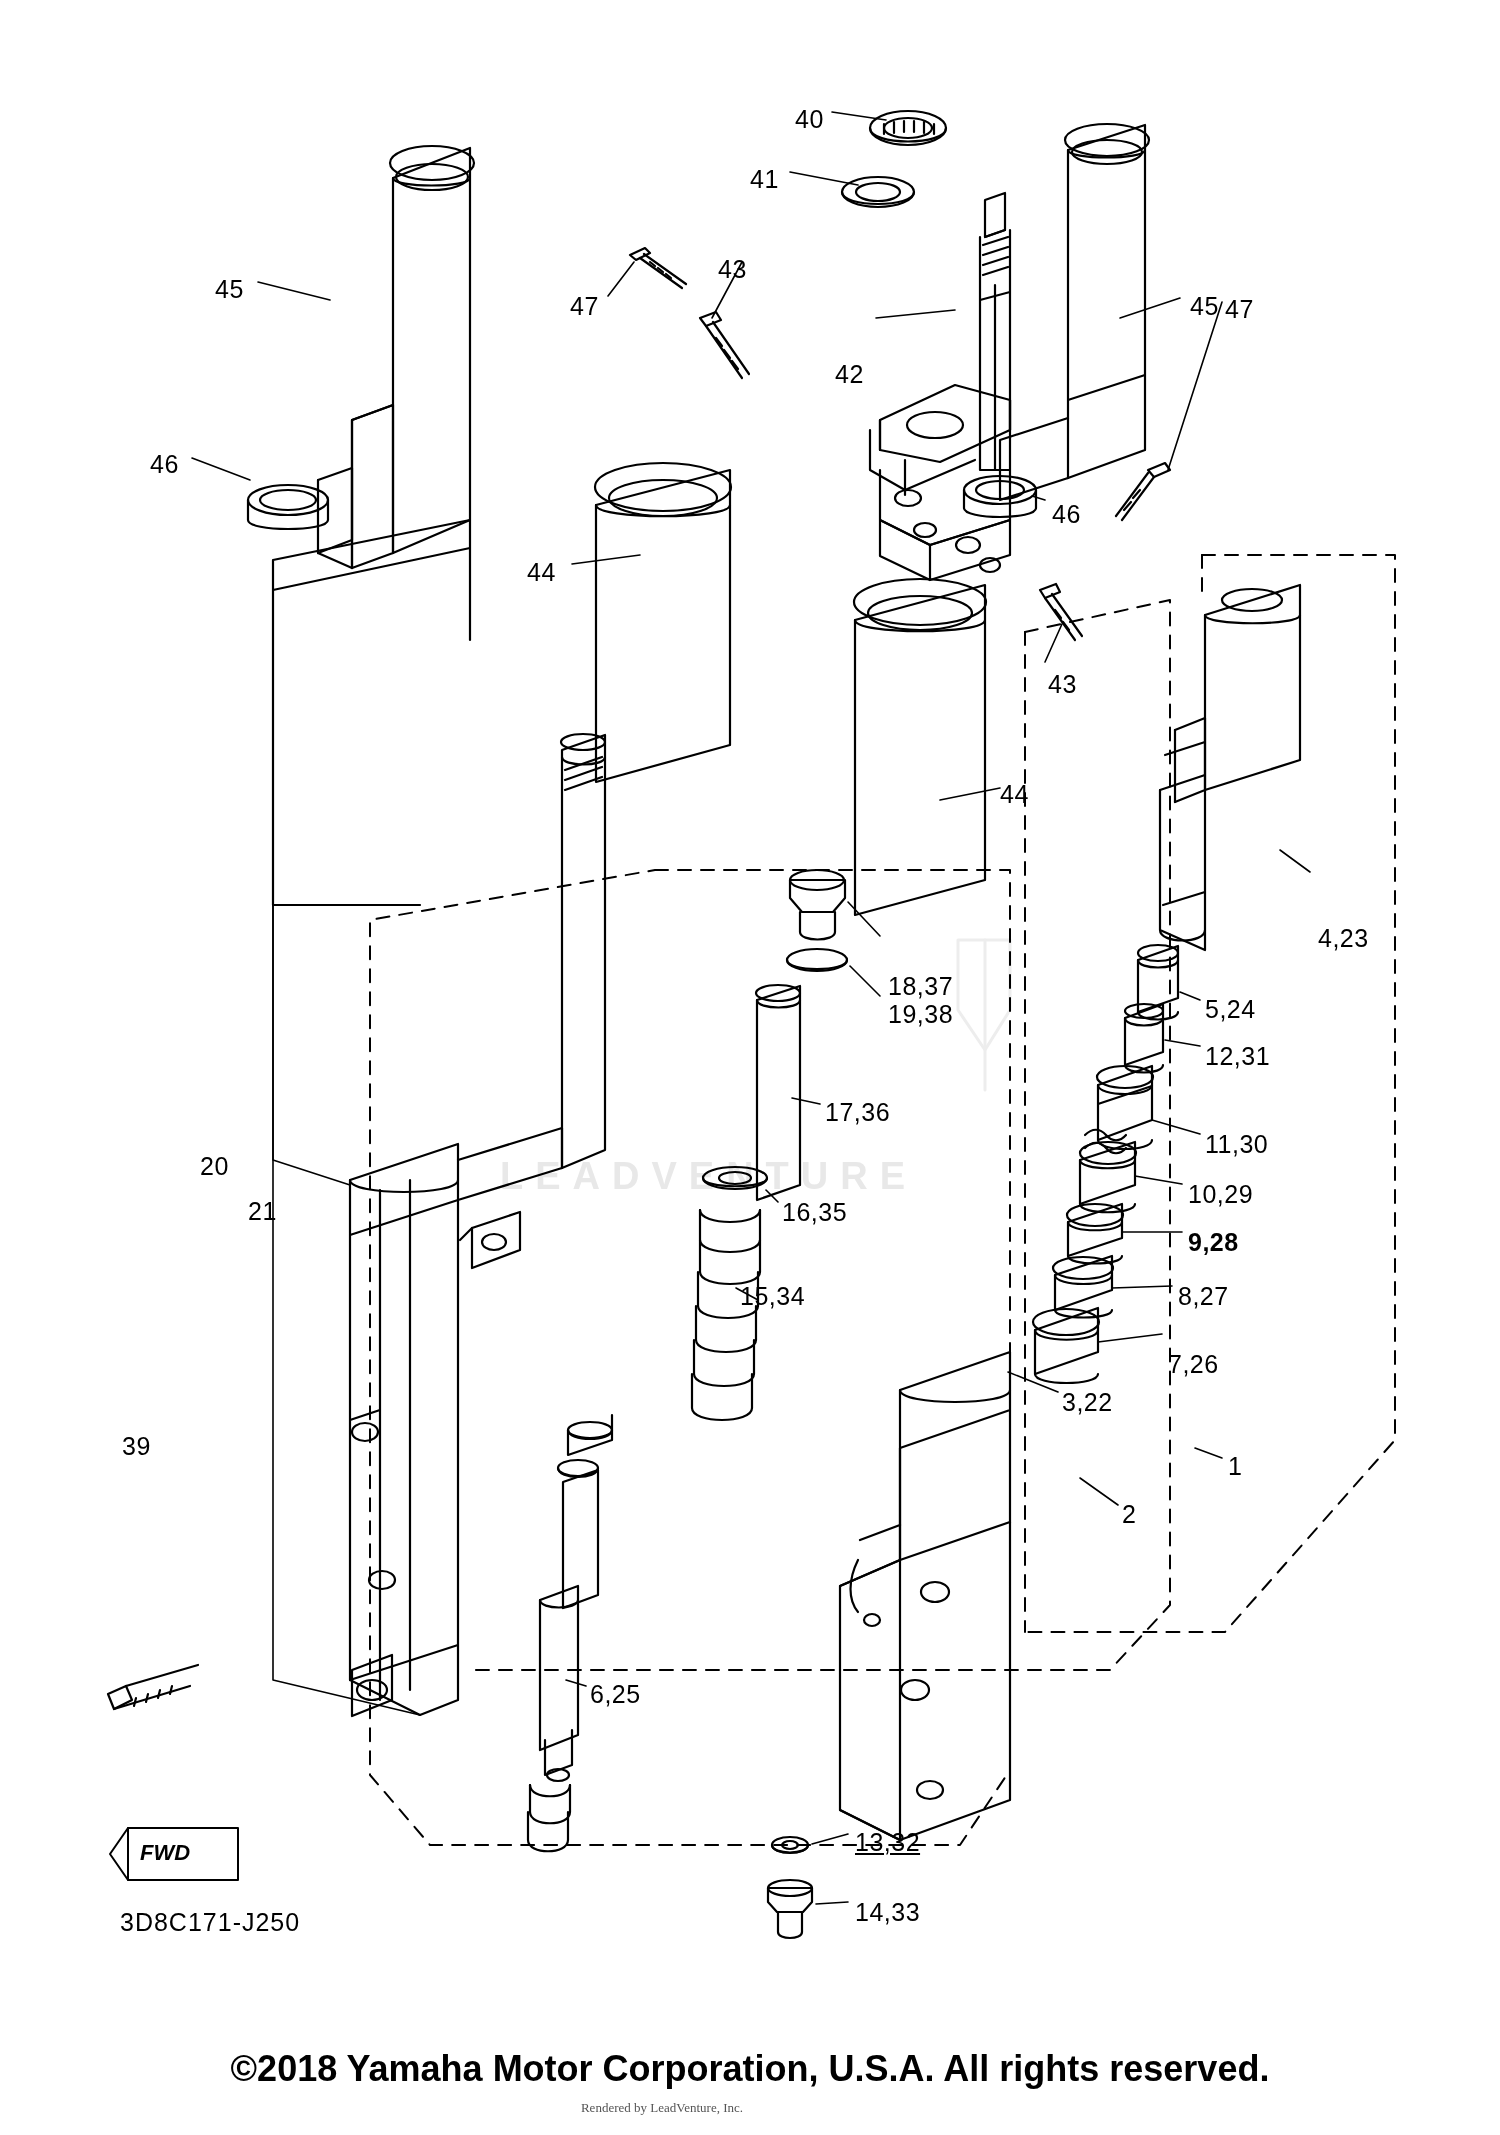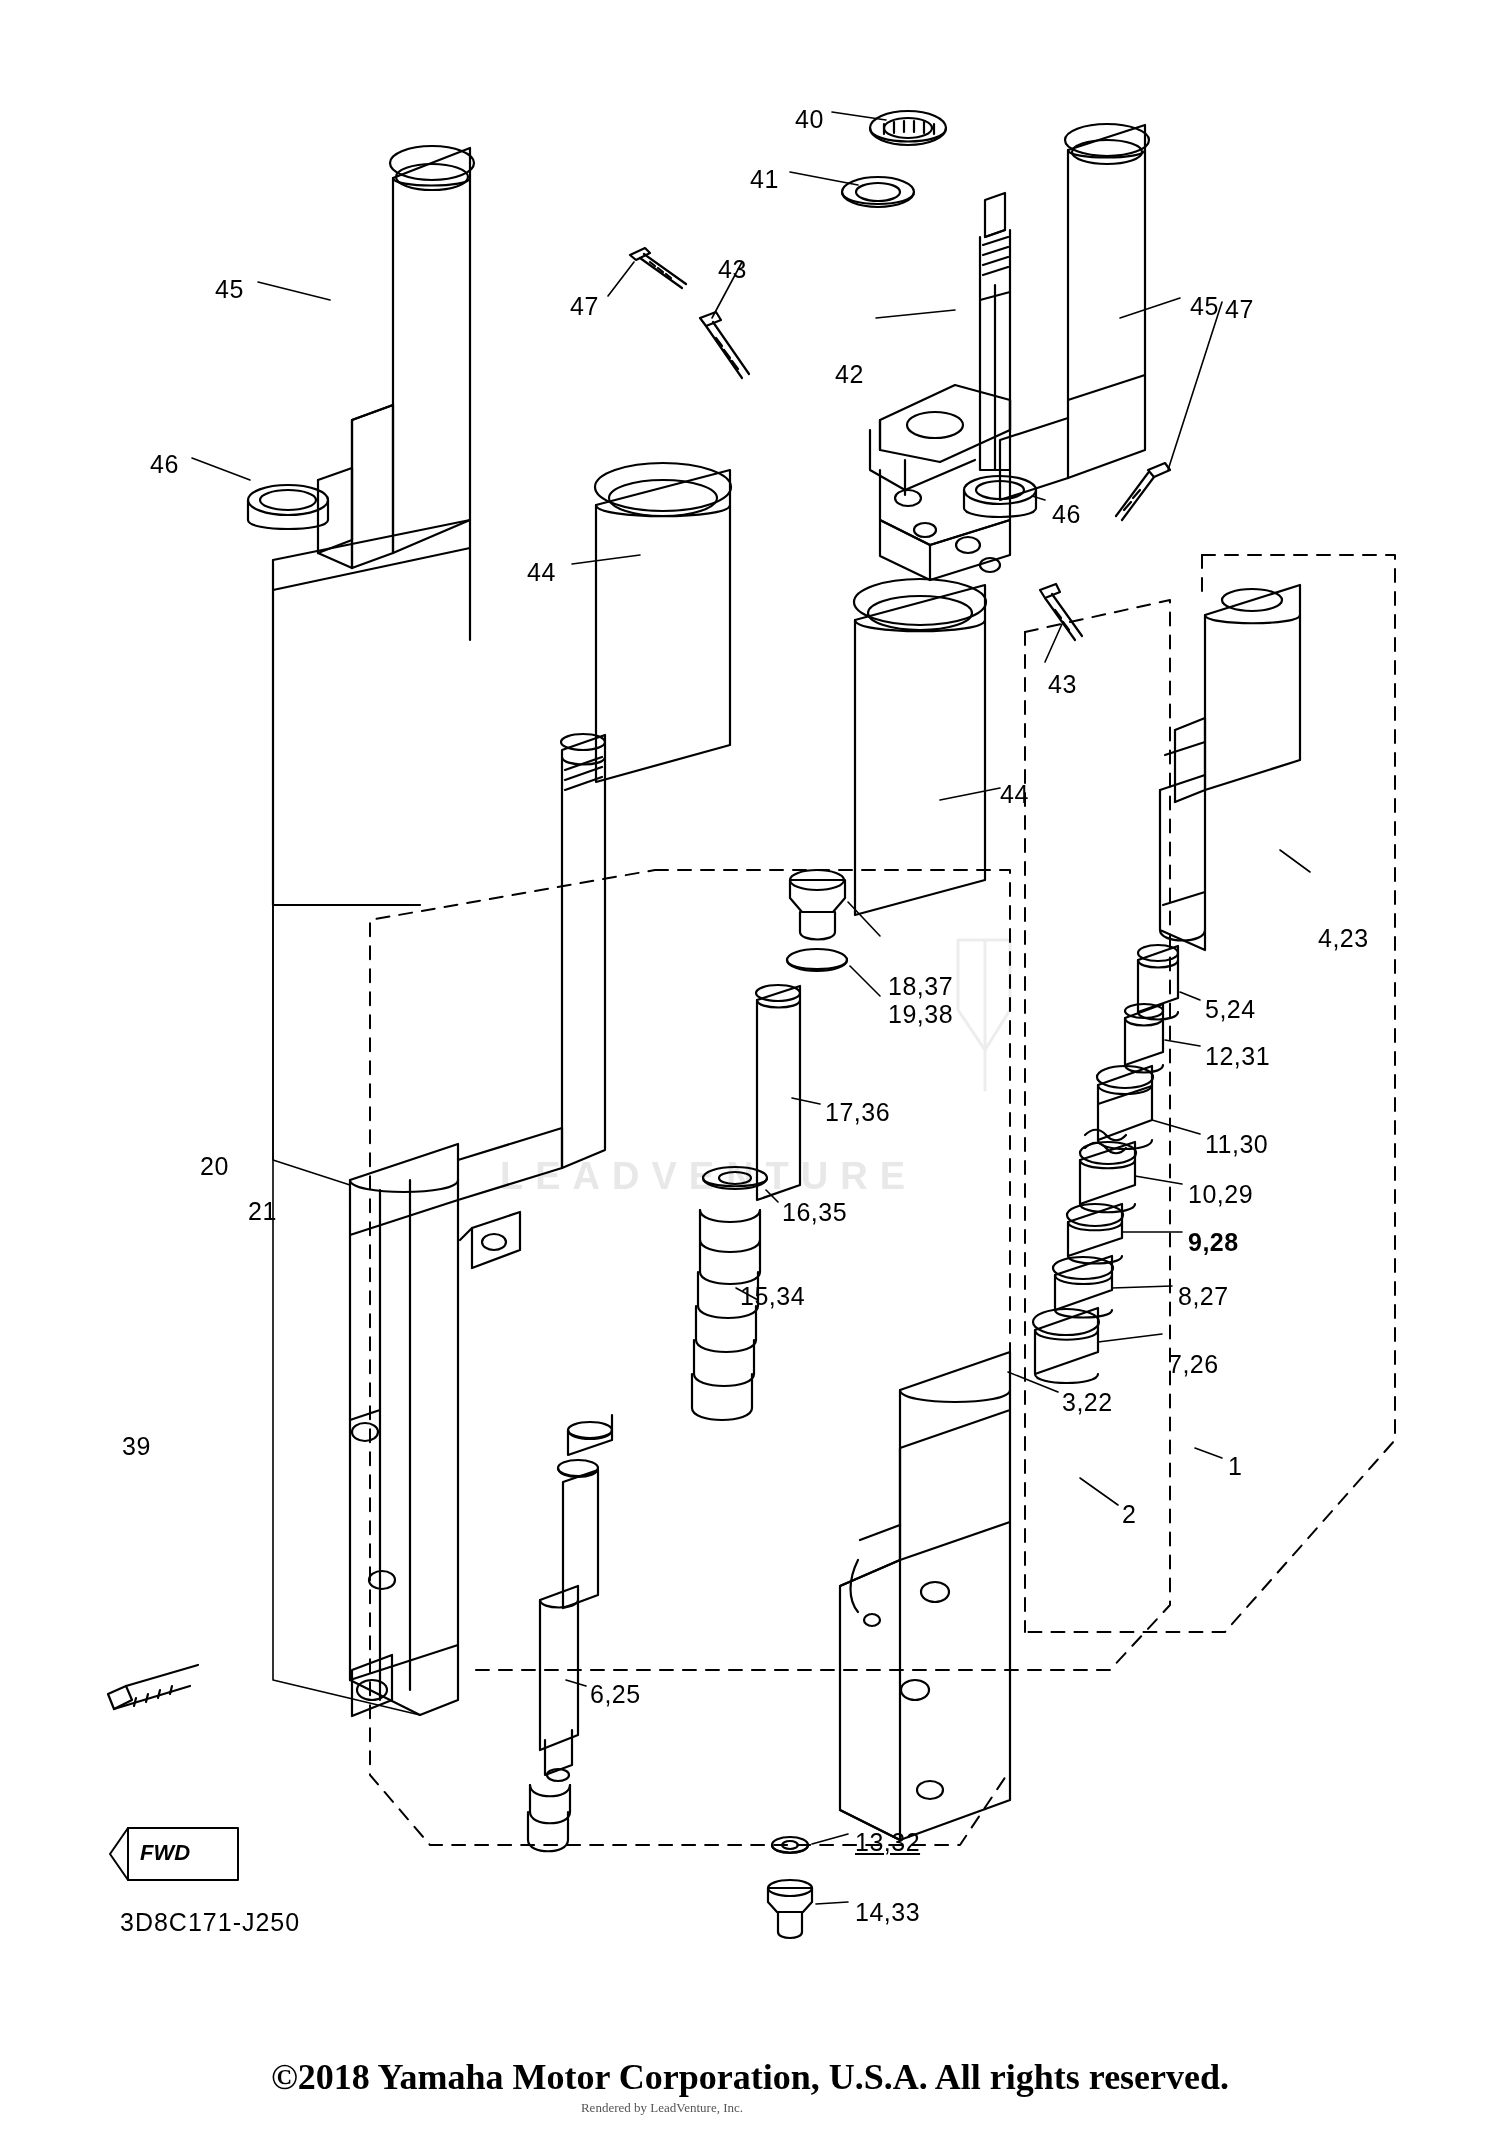--- a/index.html
+++ b/index.html
@@ -45,25 +45,24 @@
     font-size: 22px;
     font-weight: bold;
     font-style: italic;
     color: #000000;
   }
   .copyright {
     position: absolute;
     left: 0;
     width: 1500px;
     text-align: center;
-    font-family: Liberation Serif, serif;
+    font-family: Liberation Sans, sans-serif;
     font-size: 36px;
     font-weight: bold;
     color: #000000;
-    margin-top: 8px;
   }
   .rendered-by {
     position: absolute;
     left: 0;
     width: 1324px;
     text-align: center;
     font-family: "Liberation Serif", serif;
     font-size: 13px;
     color: #555555;
   }

